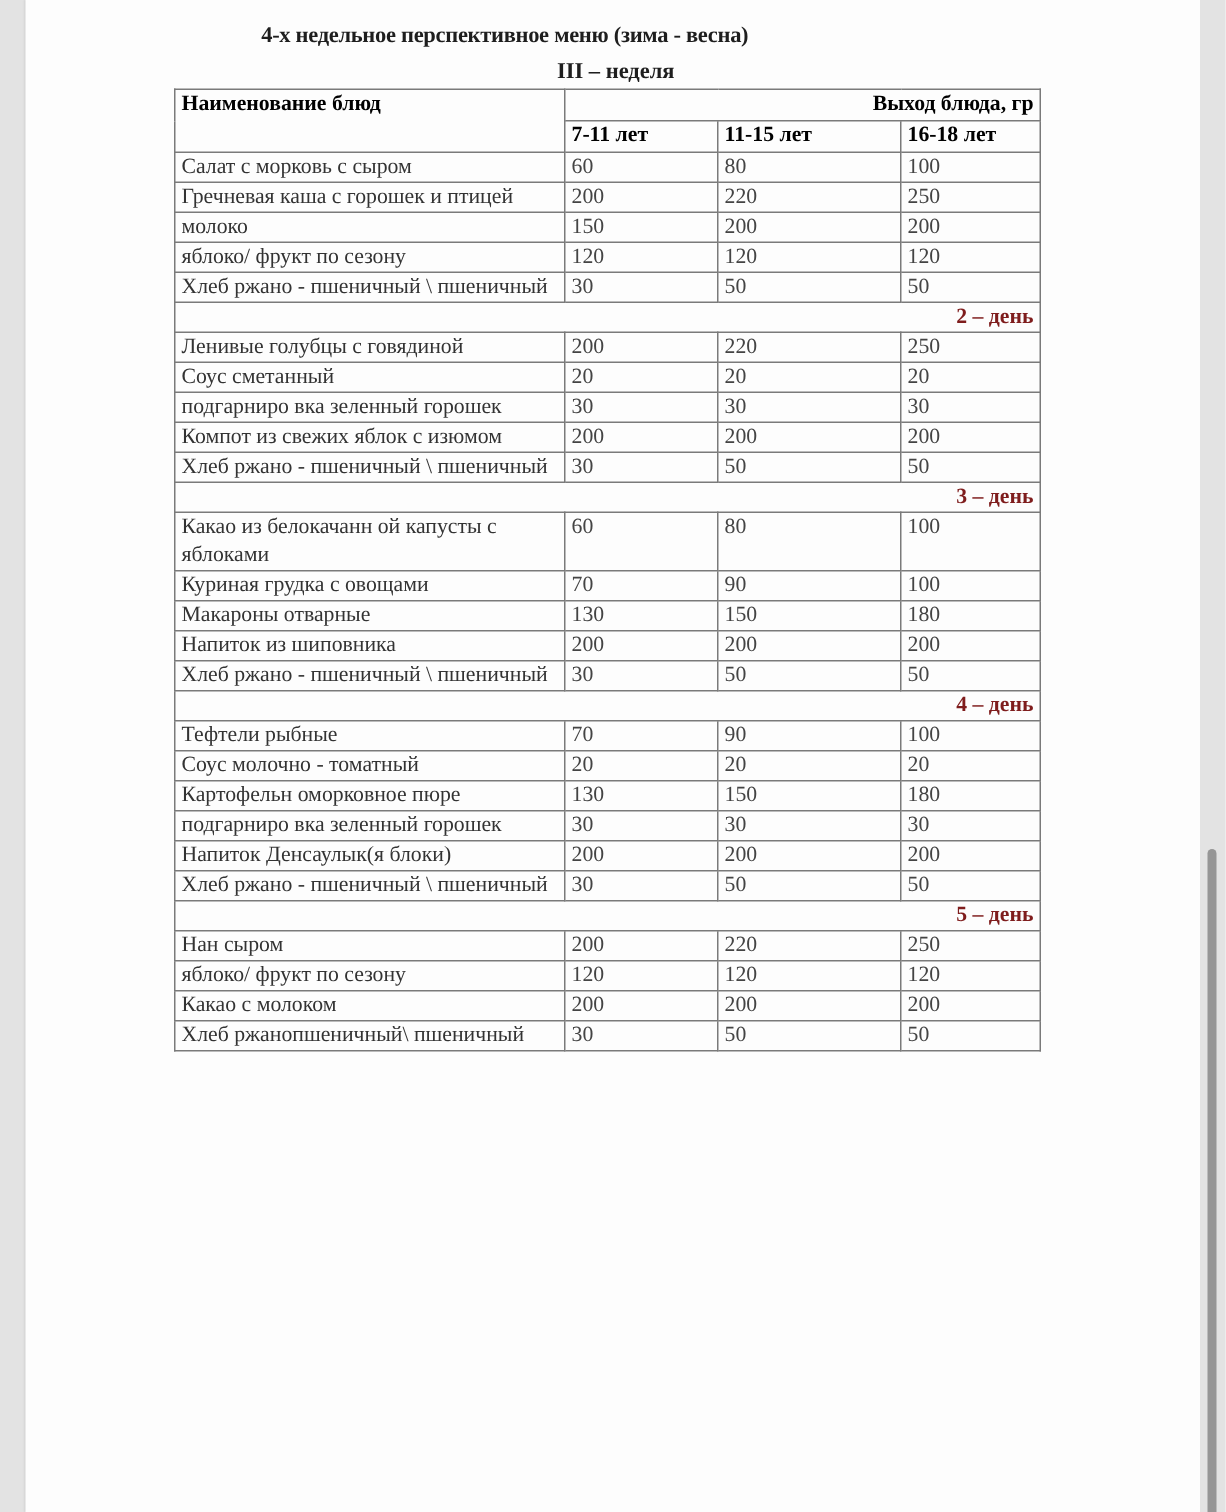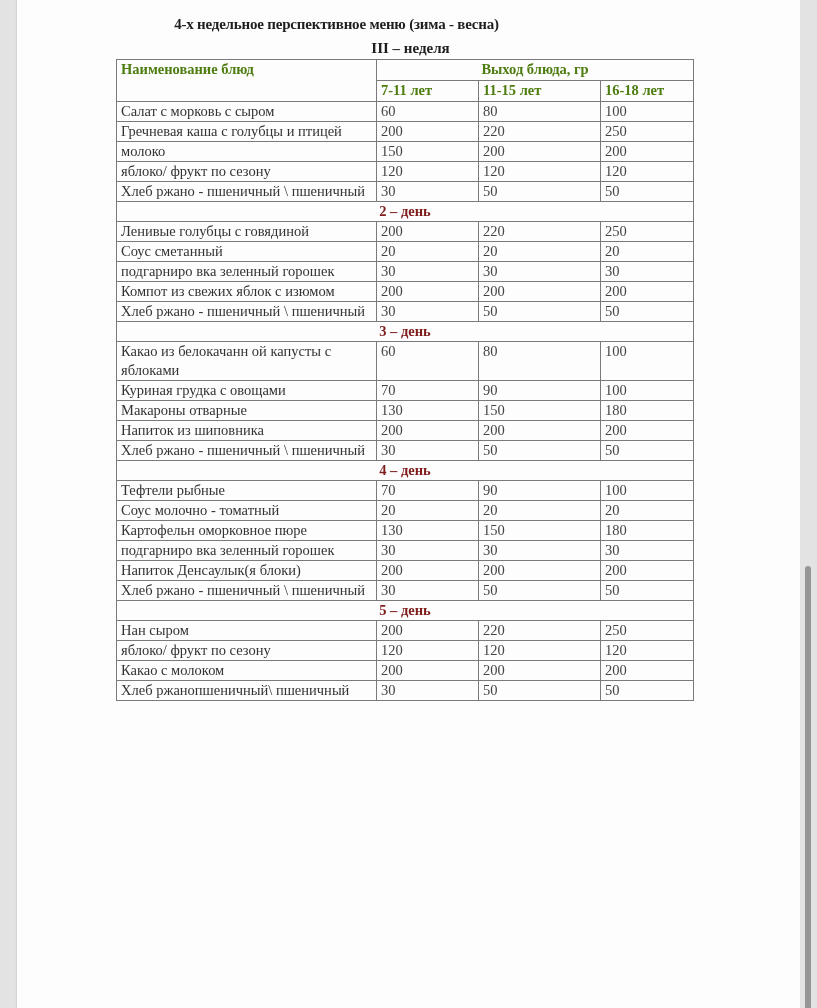--- a/index.html
+++ b/index.html
@@ -44,22 +44,22 @@
   table.menu col.c3 { width:93px; }
   table.menu td, table.menu th {
     border:1px solid #7a7a7a;
     padding:0 4px;
     vertical-align:top;
     line-height:19px;
     font-weight:normal;
     text-align:left;
     color:#333;
   }
-  table.menu th { font-weight:bold; color:#4d7c0f; }
-  table.menu th.center, table.menu td.day { text-align:center; }
+  table.menu th { font-weight:bold; color:#000000; }
+  table.menu th.center, table.menu td.day { text-align:right; }
   table.menu td.day { font-weight:bold; color:#7f1d1d; height:19px; }
   table.menu tr.head1 th { height:20px; }
   table.menu tr.head2 th { height:20px; }
   table.menu td.num { color:#444; }
 </style>
 </head>
 <body>
 
 <div class="page"></div>
 <div class="scrollbar-track"></div>
@@ -87,21 +87,21 @@
     </tr>
   </thead>
   <tbody id="menu-body">
       <tr>
         <td>Салат с морковь с сыром</td>
         <td class="num">60</td>
         <td class="num">80</td>
         <td class="num">100</td>
       </tr>
       <tr>
-        <td>Гречневая каша с голубцы и птицей</td>
+        <td>Гречневая каша с горошек и птицей</td>
         <td class="num">200</td>
         <td class="num">220</td>
         <td class="num">250</td>
       </tr>
       <tr>
         <td>молоко</td>
         <td class="num">150</td>
         <td class="num">200</td>
         <td class="num">200</td>
       </tr>

